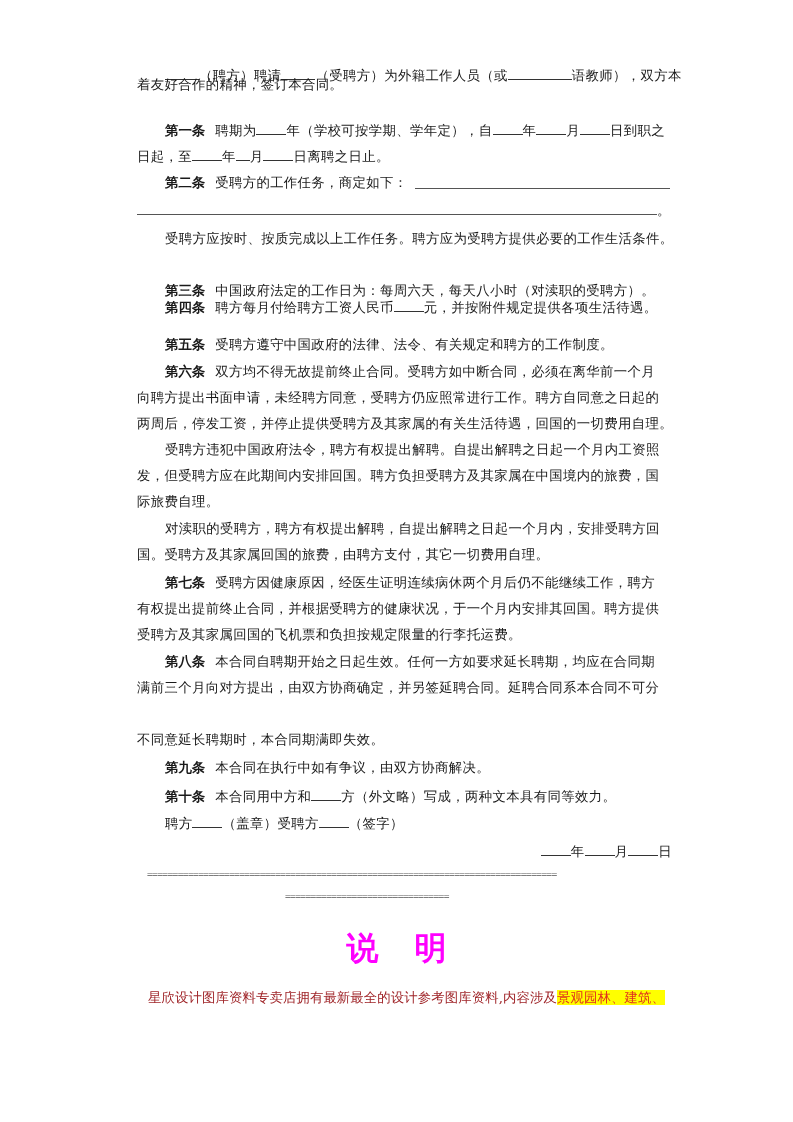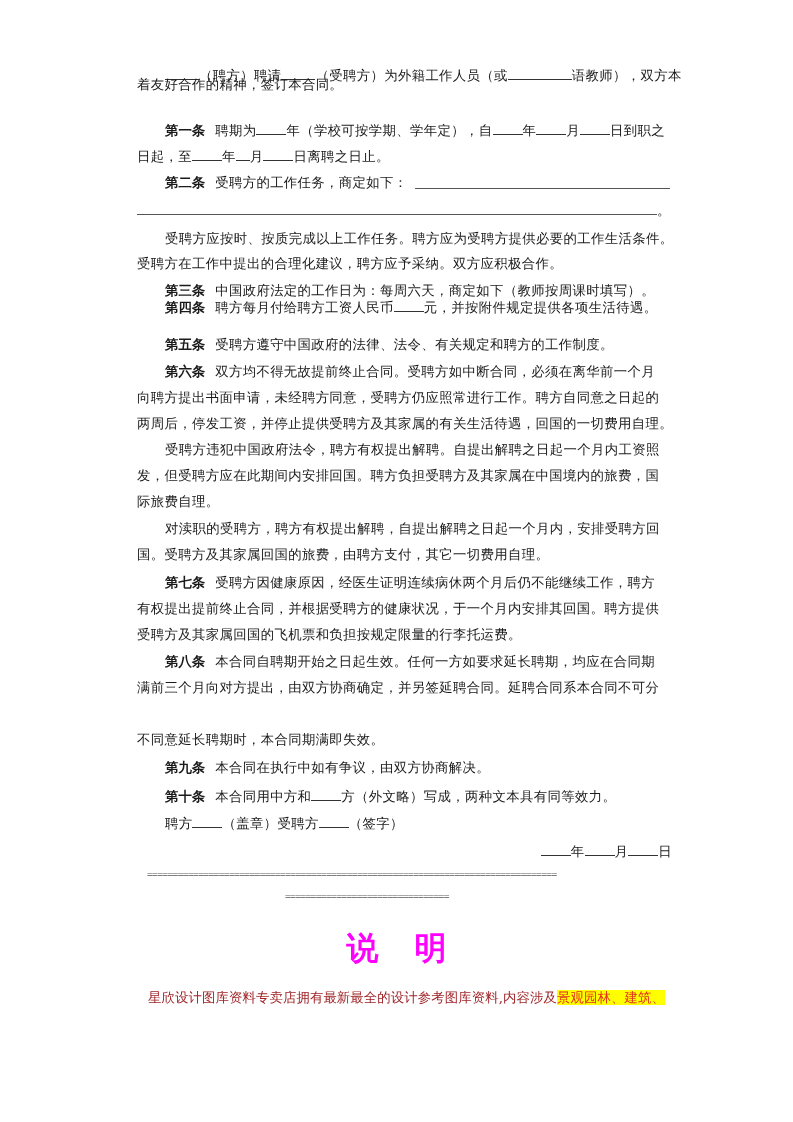--- a/index.html
+++ b/index.html
@@ -41,24 +41,23 @@
   </div>
 
   <div class="line indent" style="top:174px">
     <span class="art">第二条</span><span>受聘方的工作任务，商定如下：</span>
   </div>
   <div class="rule" style="left:415px; top:188px; width:255px"></div>
   <div class="rule" style="left:137px; top:214px; width:520px"></div>
   <div class="line" style="left:657px; top:202px; width:20px">。</div>
 
   <div class="line indent" style="top:230px">受聘方应按时、按质完成以上工作任务。聘方应为受聘方提供必要的工作生活条件。</div>
-  <div class="line" style="top:255px">受聘方在工作中提出的合理化建议，聘方应予采纳。双方应积极合作。</div>
 
   <div class="line indent" style="top:282px">
-    <span class="art">第三条</span><span>中国政府法定的工作日为：每周六天，商定如下（教师按周课时填写）。</span>
+    <span class="art">第三条</span><span>中国政府法定的工作日为：每周六天，每天八小时（对渎职的受聘方）。</span>
   </div>
 
   <div class="line indent" style="top:298px">
     <span class="art">第四条</span><span>聘方每月付给聘方工资人民币</span><span class="blank" style="width:30px"></span><span>元，并按附件规定提供各项生活待遇。</span>
   </div>
 
   <div class="line indent" style="top:336px">
     <span class="art">第五条</span><span>受聘方遵守中国政府的法律、法令、有关规定和聘方的工作制度。</span>
   </div>
 

